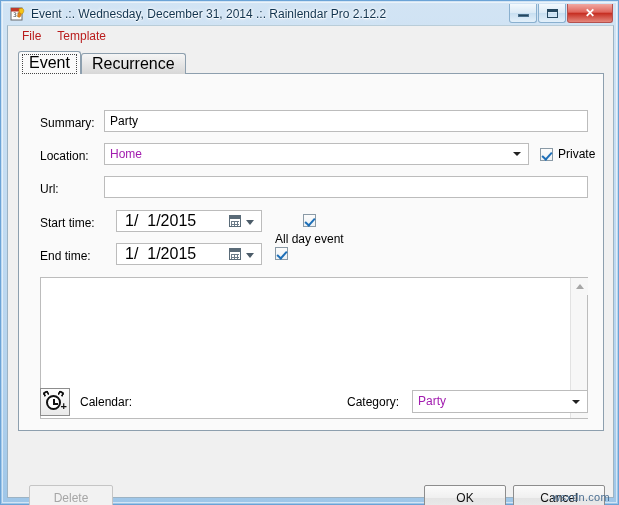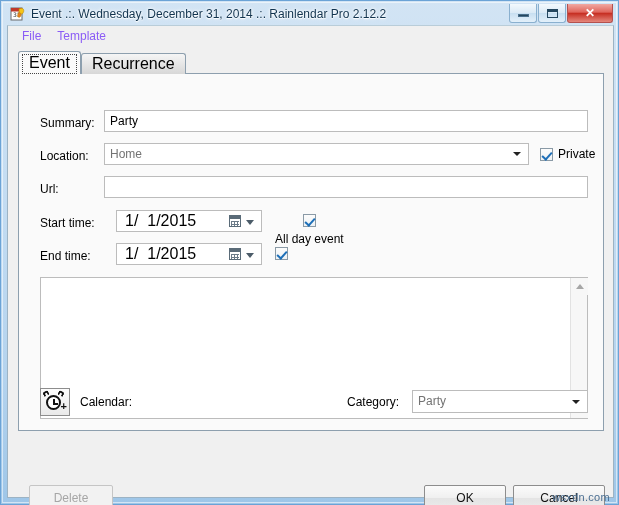--- a/index.html
+++ b/index.html
@@ -105,21 +105,21 @@
     position: absolute;
     left: 0; top: 0;
     width: 605px; height: 20px;
     background: #f0f0f0;
     display: flex;
     align-items: center;
     padding-left: 6px;
   }
   .menu-item {
     font-size: 12px;
-    color: #8b5cf6;
+    color: #b91c1c;
     padding: 2px 8px;
     cursor: default;
     line-height: 14px;
   }
 
   
   #tabstrip {
     position: absolute;
     left: 10px; top: 26px;
     width: 586px; height: 22px;
@@ -186,21 +186,21 @@
     position: absolute;
     background: #ffffff;
     border: 1px solid #bcbcbc;
     height: 22px;
   }
   .combo .val {
     position: absolute;
     left: 5px; top: 0;
     font-size: 12px;
     line-height: 20px;
-    color: #737373;
+    color: #a21caf;
     white-space: nowrap;
   }
   .combo .arrow {
     position: absolute;
     right: 7px; top: 8px;
     width: 0; height: 0;
     border-left: 4px solid transparent;
     border-right: 4px solid transparent;
     border-top: 4px solid #222;
   }

